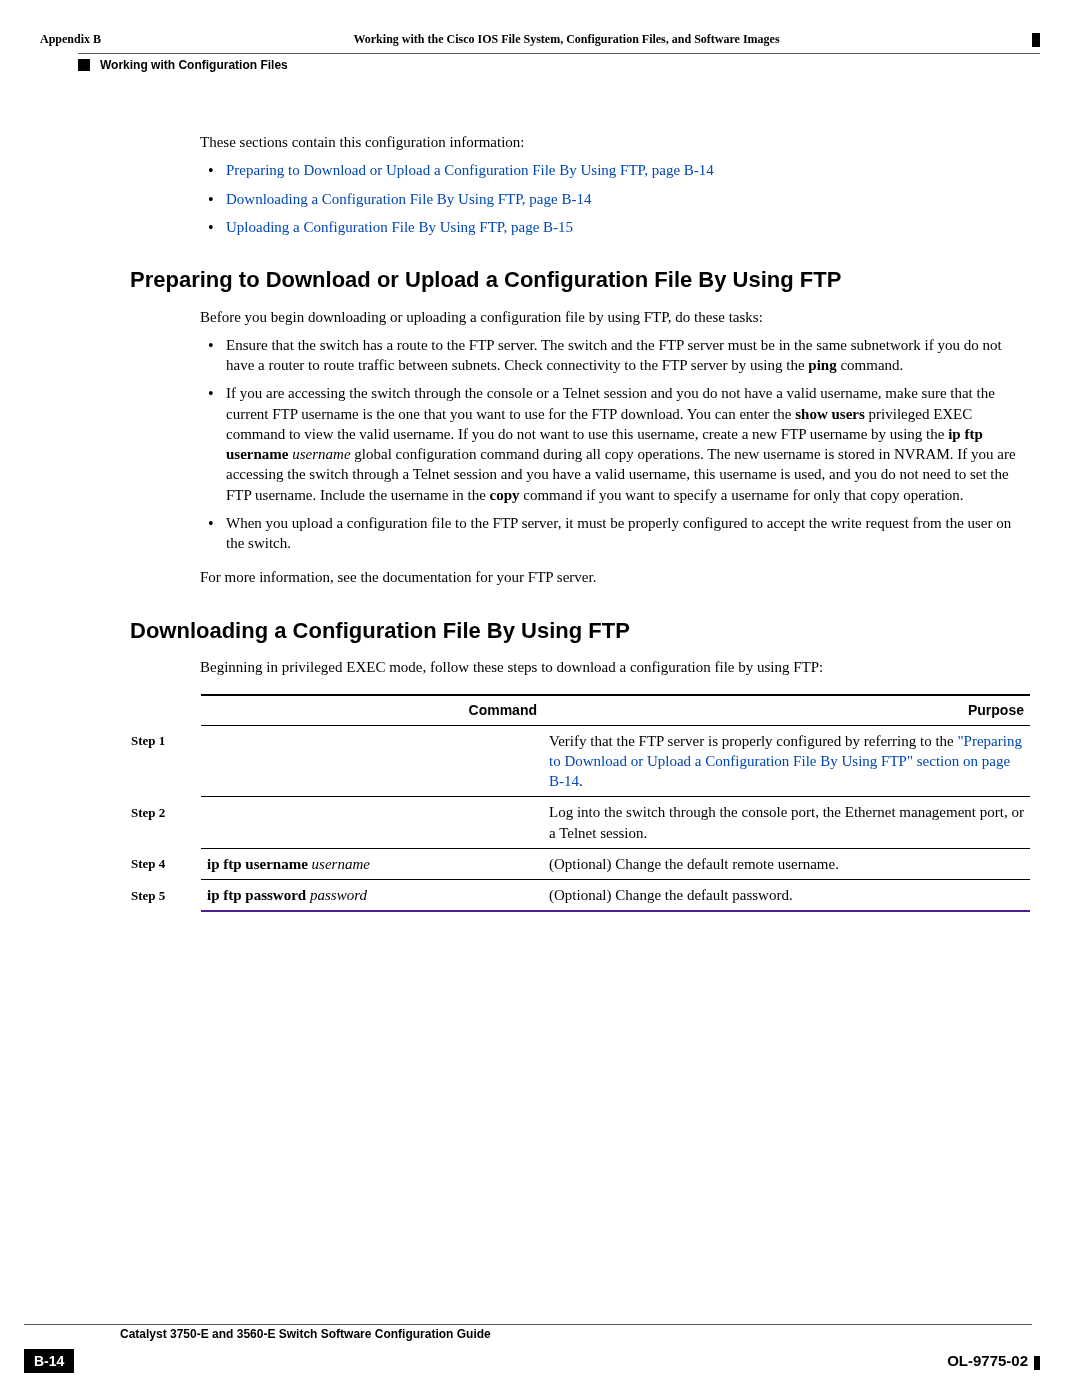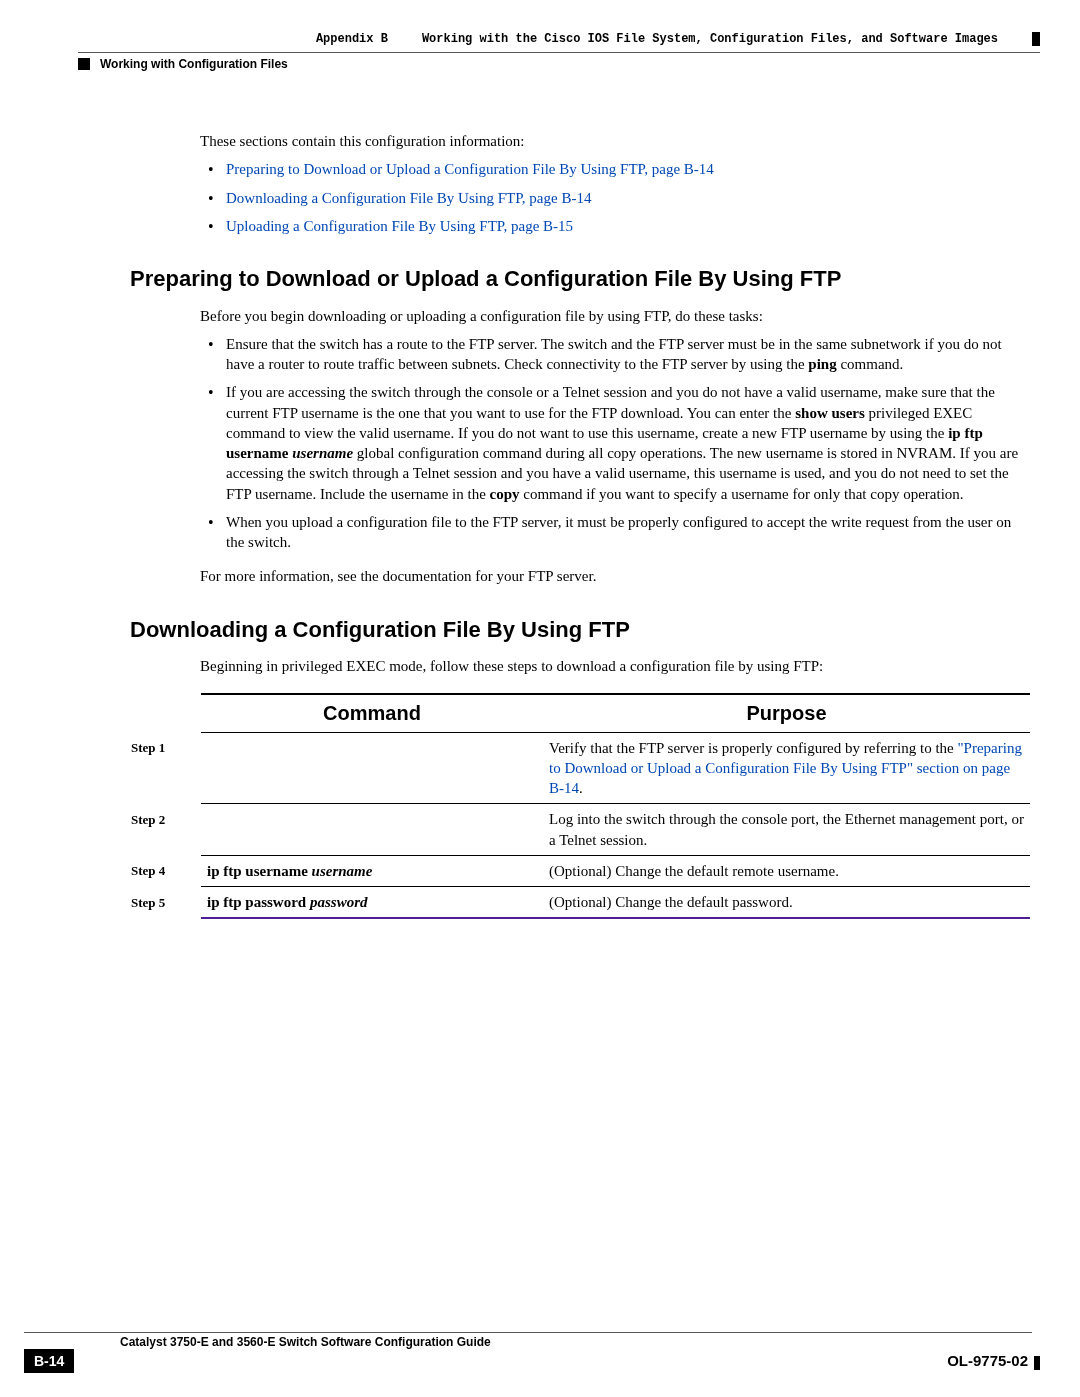--- a/index.html
+++ b/index.html
@@ -13,26 +13,25 @@
   }
   .page {
     position: relative;
     width: 1080px;
     height: 1397px;
     box-sizing: border-box;
     padding: 32px 40px 0 40px;
   }
   .top-header {
     display: flex;
-    justify-content: flex-end;
+    justify-content: space-between;
     align-items: center;
-    font-family: Liberation Mono, monospace;
-    font-weight: bold;
-    font-size: 12px;
-    gap: 28px;
+    font-family: Liberation Serif, serif;
+    font-weight: bold;
+    font-size: 12px;
   }
   .top-header .appendix {
     margin-right: 6px;
   }
   .top-header .rule {
     width: 8px;
     height: 14px;
     background: #000;
     margin-left: 6px;
   }
@@ -81,35 +80,35 @@
     color: #0047b3;
     text-decoration: none;
   }
   h2.section {
     font-family: Arial, Helvetica, sans-serif;
     font-weight: bold;
     font-size: 22px;
     margin: 28px 0 12px -70px;
   }
   .bold { font-weight: bold; }
-  .italic { font-style: italic; font-weight: bold; }
+  .italic { font-style: italic; }
   .table-wrap {
     margin-left: -75px;
     margin-top: 16px;
   }
   table.steps {
     border-collapse: collapse;
     width: 100%;
     font-size: 15px;
   }
   table.steps th {
     font-family: Arial, Helvetica, sans-serif;
     font-weight: bold;
-    text-align: center;
-    font-size: 20px;
+    text-align: right;
+    font-size: 14px;
     border-top: 2px solid #000;
     border-bottom: 1px solid #000;
     padding: 5px 6px;
   }
   table.steps th.nohead {
     border-top: none;
     border-bottom: none;
   }
   table.steps td {
     vertical-align: top;
@@ -151,21 +150,21 @@
     font-family: Arial, Helvetica, sans-serif;
     font-weight: bold;
     font-size: 12px;
     margin-left: 96px;
     margin-top: 2px;
   }
   .footer .bottom-row {
     display: flex;
     justify-content: space-between;
     align-items: center;
-    margin-top: 0;
+    margin-top: 8px;
     font-family: Arial, Helvetica, sans-serif;
     font-weight: bold;
   }
   .footer .page-badge {
     background: #000;
     color: #fff;
     padding: 4px 10px;
     font-size: 14px;
   }
   .footer .endrule {

